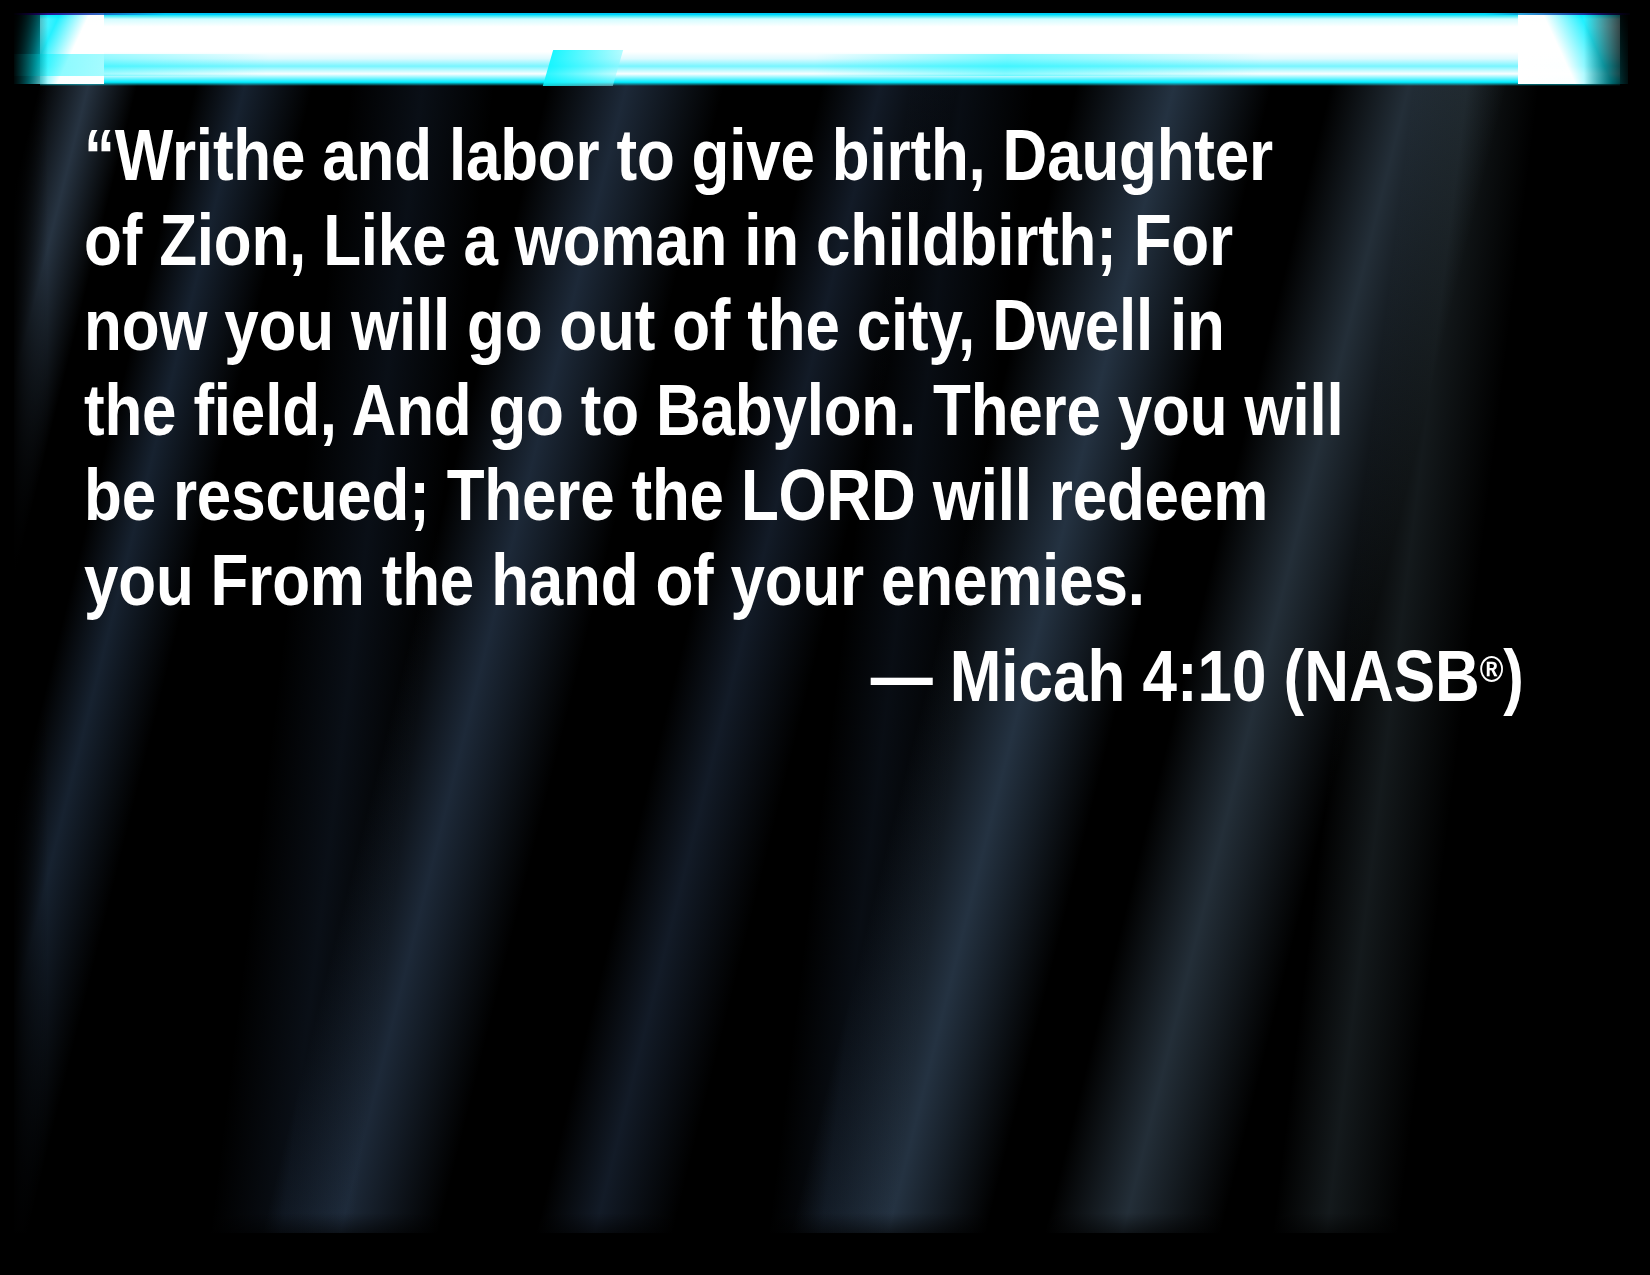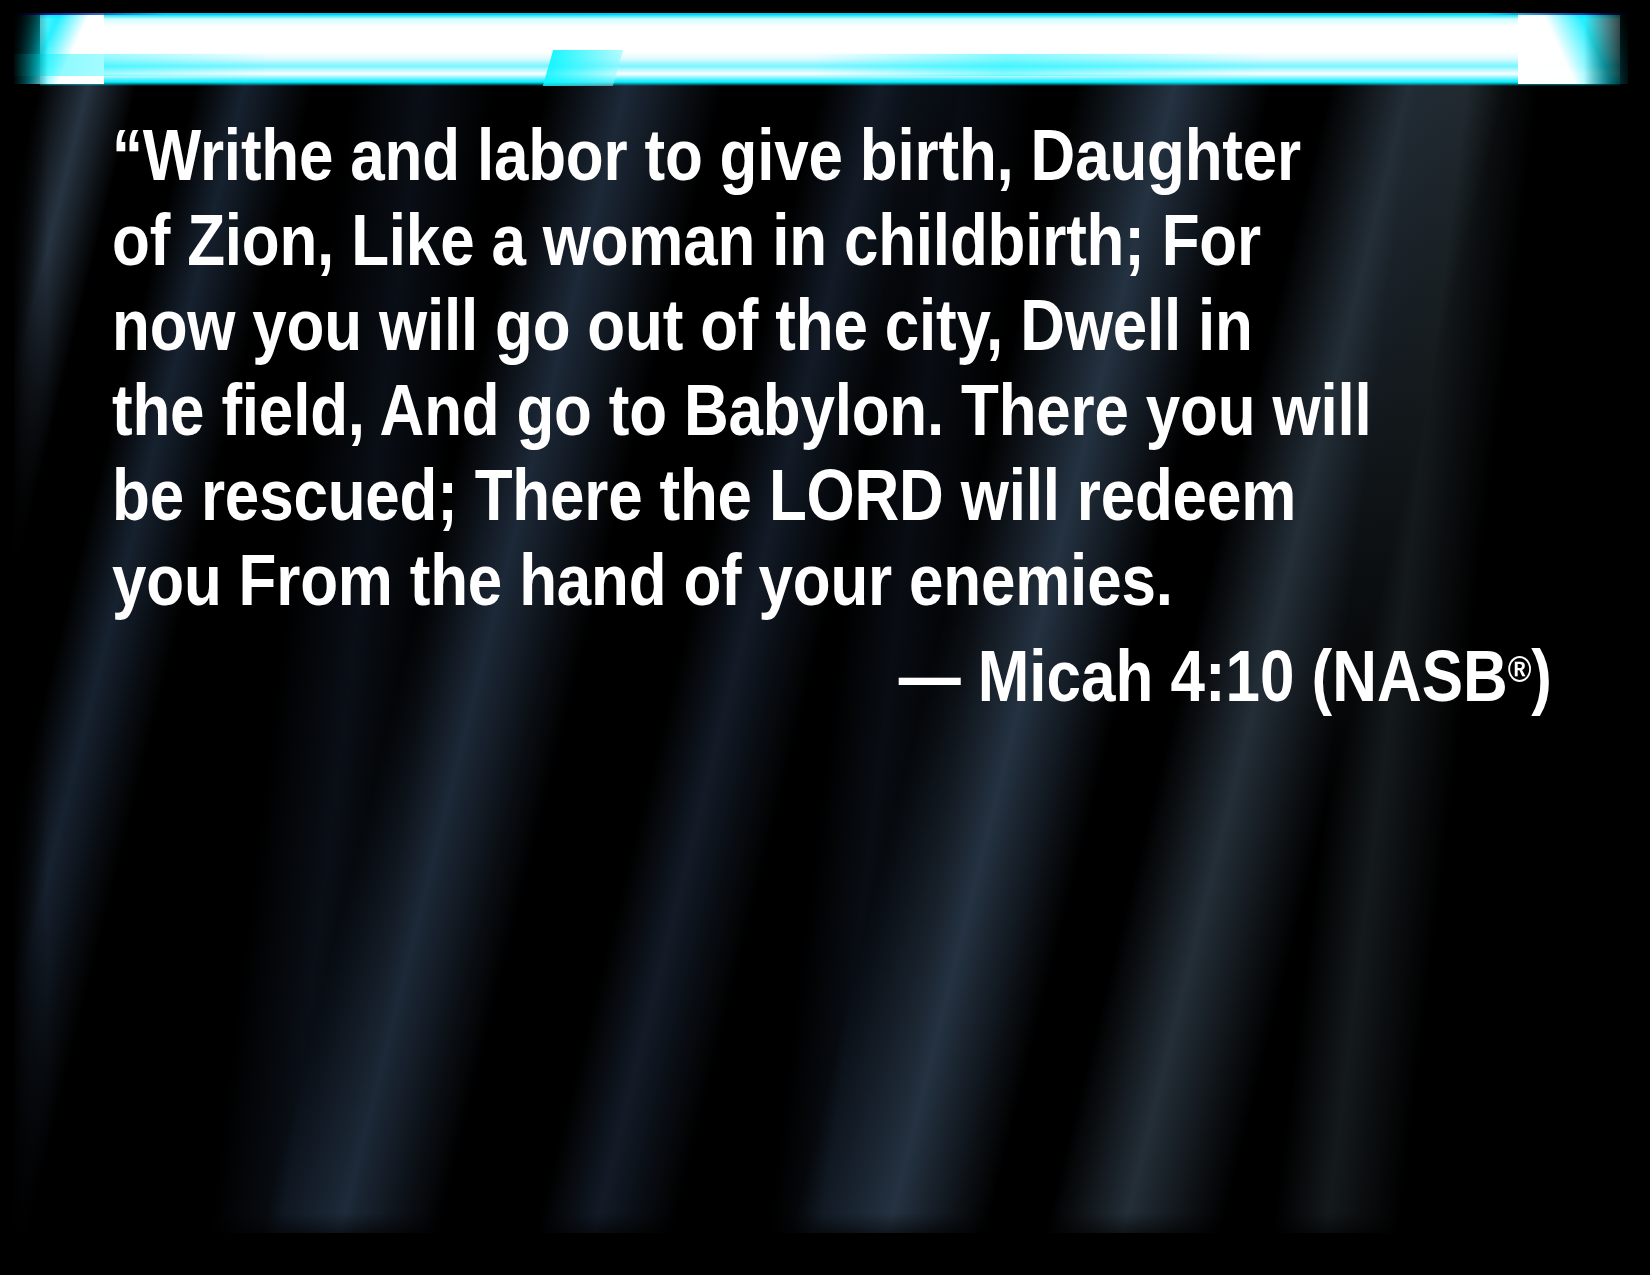--- a/index.html
+++ b/index.html
@@ -187,21 +187,20 @@
   .text-layer {
     position: absolute;
     left: 0; top: 0; width: 1650px; height: 1275px;
     z-index: 15;
   }
   .verse-block {
     position: absolute;
     left: 84px;
     top: 113px;
     width: 1440px;
-    margin-left: 28px;
   }
   .verse-line {
     color: #ffffff;
     font-size: 72px;
     line-height: 85px;
     font-weight: 700;
     letter-spacing: -0.2px;
     white-space: nowrap;
     transform: scaleX(0.86);
     transform-origin: left center;

